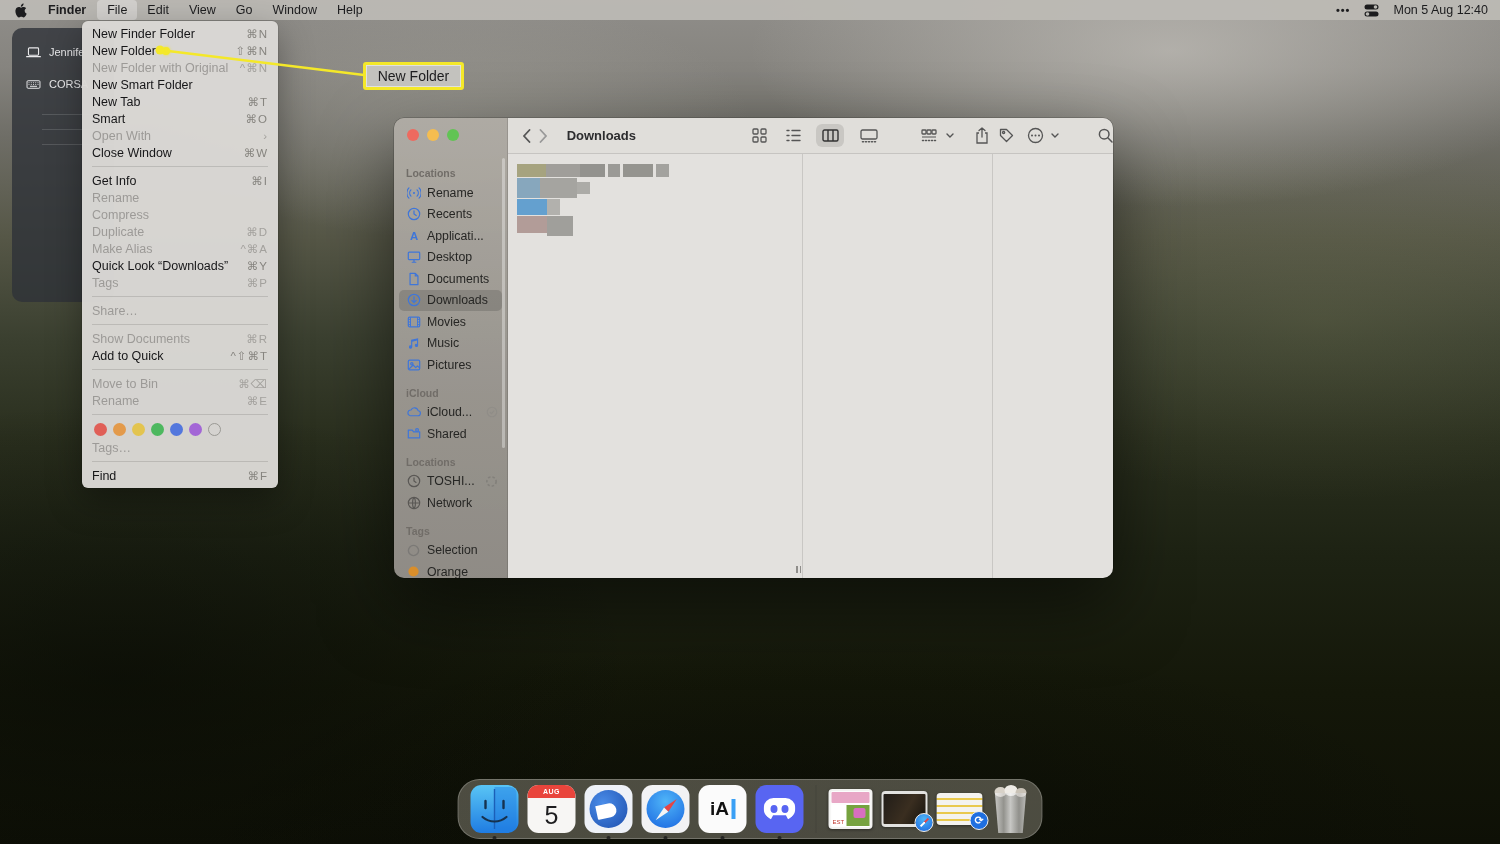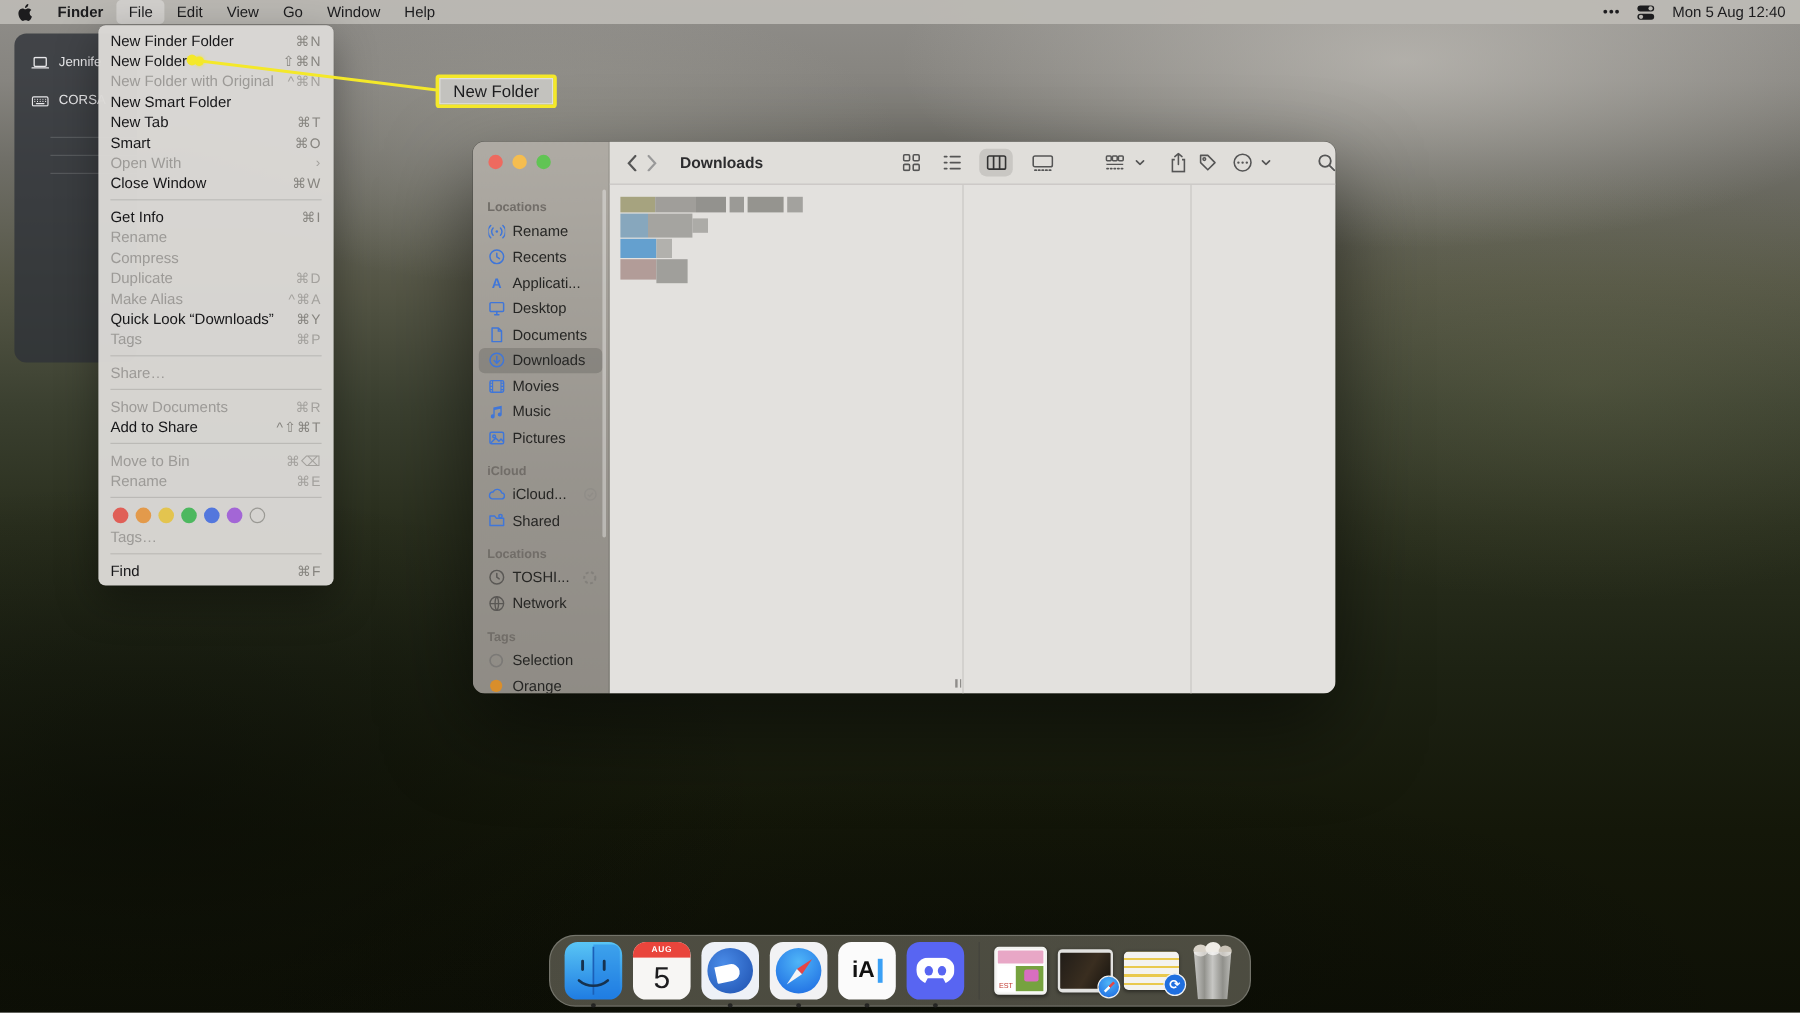--- a/index.html
+++ b/index.html
@@ -558,21 +558,21 @@
       <div class="fm-row disabled">
         <span class="fm-label">Share…</span>
         <span class="fm-short"></span>
       </div>
       <div class="fm-sep"></div>
       <div class="fm-row disabled">
         <span class="fm-label">Show Documents</span>
         <span class="fm-short">⌘R</span>
       </div>
       <div class="fm-row">
-        <span class="fm-label">Add to Share</span>
+        <span class="fm-label">Add to Quick</span>
         <span class="fm-short">^⇧⌘T</span>
       </div>
       <div class="fm-sep"></div>
       <div class="fm-row disabled">
         <span class="fm-label">Move to Bin</span>
         <span class="fm-short">⌘⌫</span>
       </div>
       <div class="fm-row disabled">
         <span class="fm-label">Rename</span>
         <span class="fm-short">⌘E</span>

